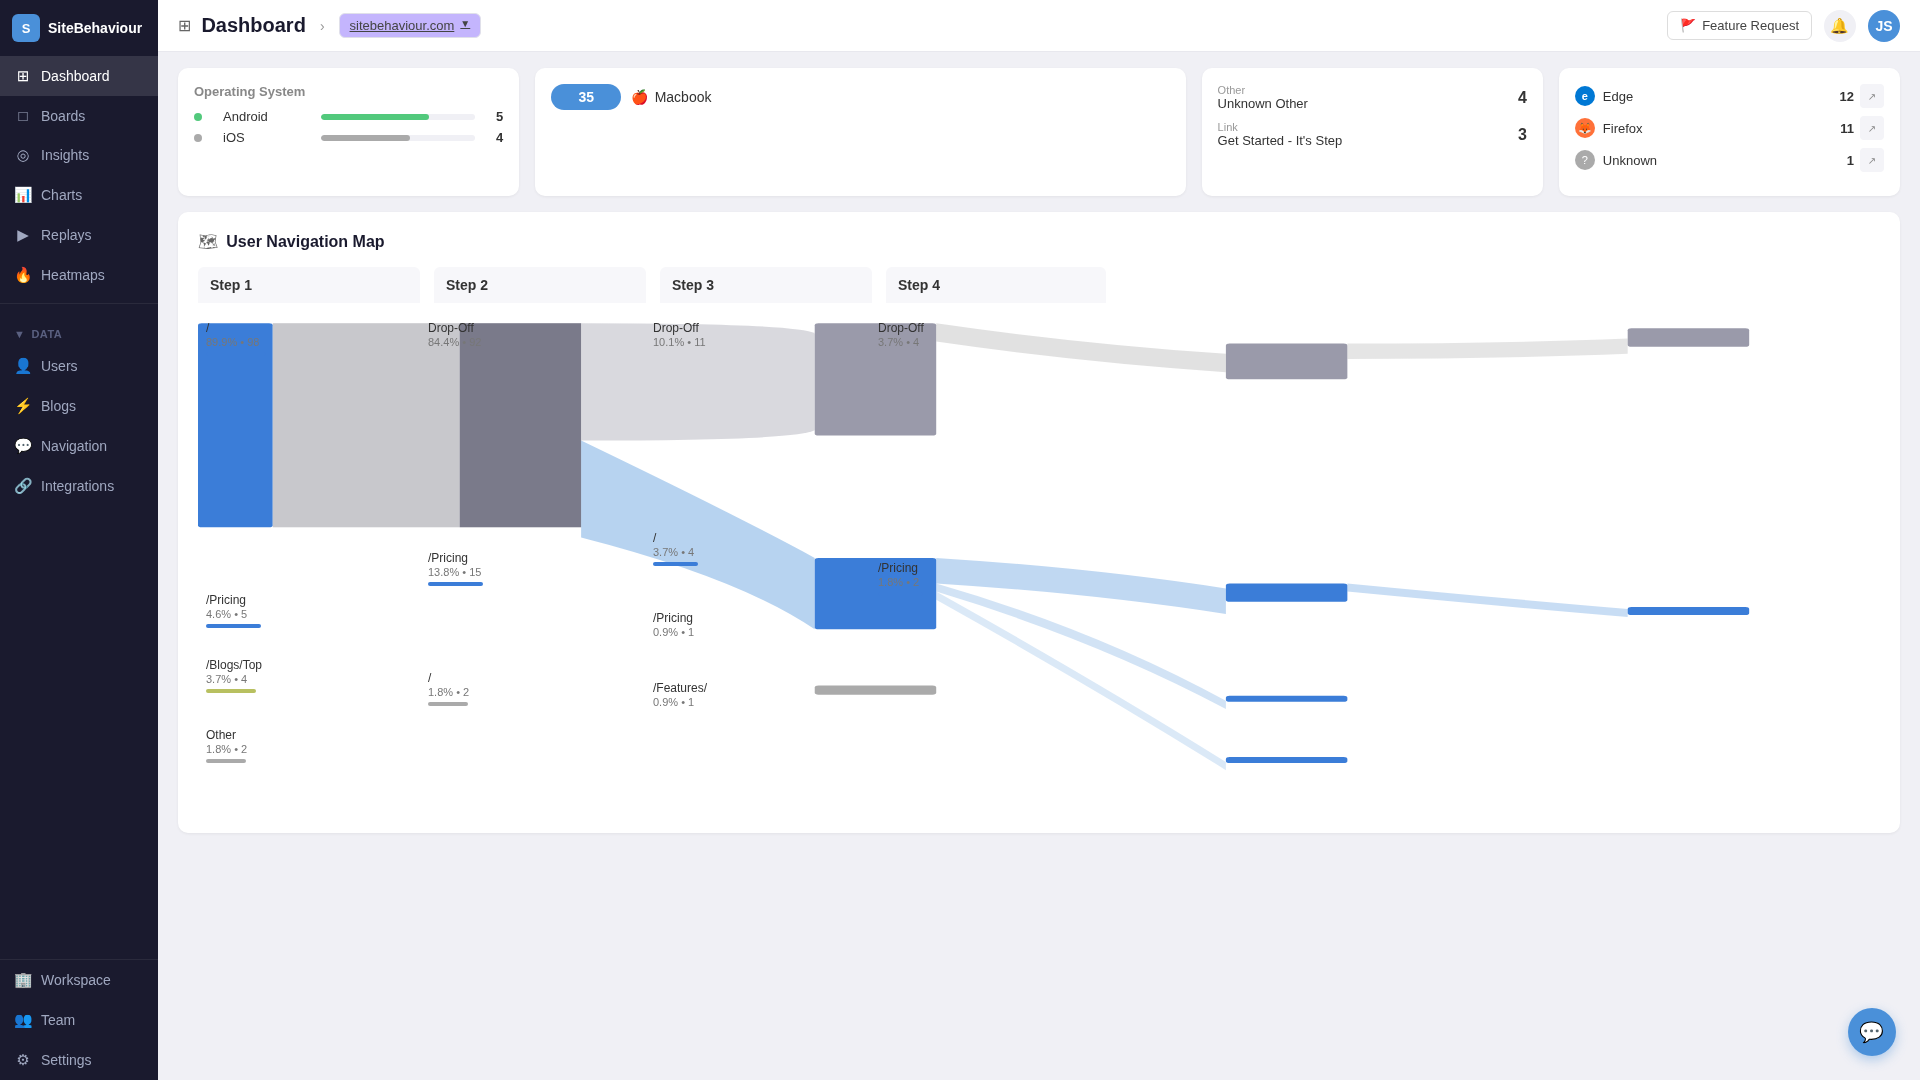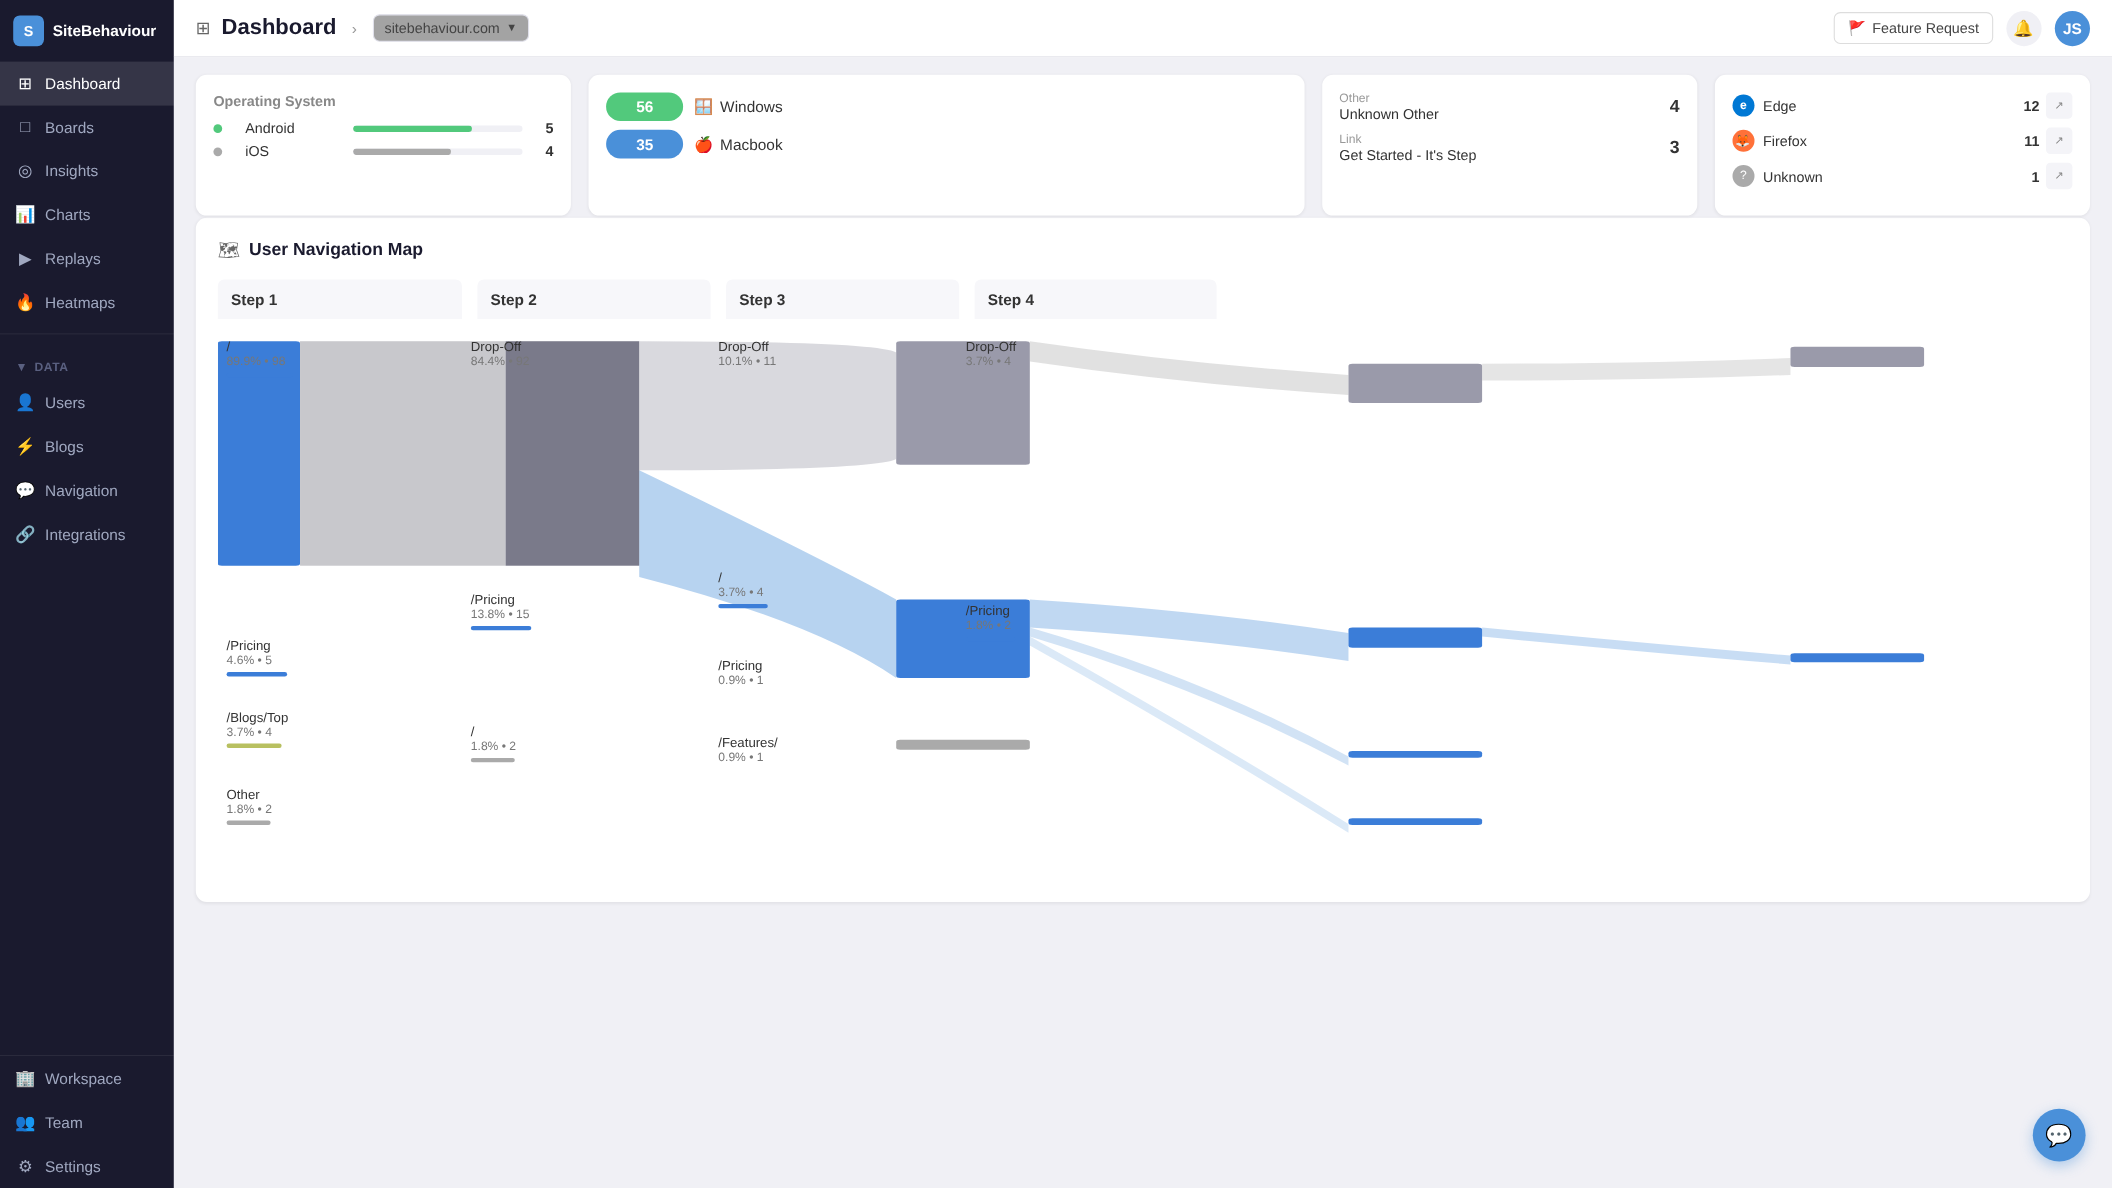--- a/index.html
+++ b/index.html
@@ -84,30 +84,31 @@
       color: #666;
       font-size: 16px;
     }
     .header-title {
       font-size: 20px;
       font-weight: 700;
       color: #1a1a2e;
     }
     .header-chevron { color: #999; font-size: 14px; margin: 0 4px; }
     .header-breadcrumb {
-      background: #a3a3a3;
+      background: #c4b5fd;
       border: 1px solid #e0e0ea;
       border-radius: 6px;
       padding: 4px 10px;
       font-size: 13px;
       color: #444;
       display: flex;
-      align-items: center;
+      align-items: flex-start;
       gap: 6px;
       cursor: pointer;
+      text-decoration: underline;
     }
     .header-right {
       margin-left: auto;
       display: flex;
       align-items: center;
       gap: 12px;
     }
     .feature-request-btn {
       background: white;
       border: 1px solid #ddd;
@@ -145,21 +146,21 @@
       flex: 1;
       overflow-y: auto;
       padding: 16px 20px;
       background: #f0f0f5;
     }
 
     
     .top-stats-row {
       display: flex;
       gap: 16px;
-      margin-bottom: 2px;
+      margin-bottom: 16px;
     }
 
     
     .panel {
       background: white;
       border-radius: 10px;
       padding: 16px;
       box-shadow: 0 1px 3px rgba(0,0,0,0.06);
     }
     .panel-title { font-size: 13px; font-weight: 600; color: #888; margin-bottom: 10px; }
@@ -410,27 +411,20 @@
           <span class="os-label">iOS</span>
           <div class="os-bar-wrap">
             <div class="os-bar" style="background:#aaa;width:58%;"></div>
           </div>
           <span class="os-count">4</span>
         </div>
       </div>
 
       <div class="panel stats-panel">
         <div class="stat-row">
-          <div class="stat-badge green">56</div>
-          <div class="stat-os-label">
-            <span>🪟</span>
-            <span>Windows</span>
-          </div>
-        </div>
-        <div class="stat-row">
           <div class="stat-badge blue">35</div>
           <div class="stat-os-label">
             <span>🍎</span>
             <span>Macbook</span>
           </div>
         </div>
       </div>
 
       <div class="panel source-panel">
         <div class="source-row">

